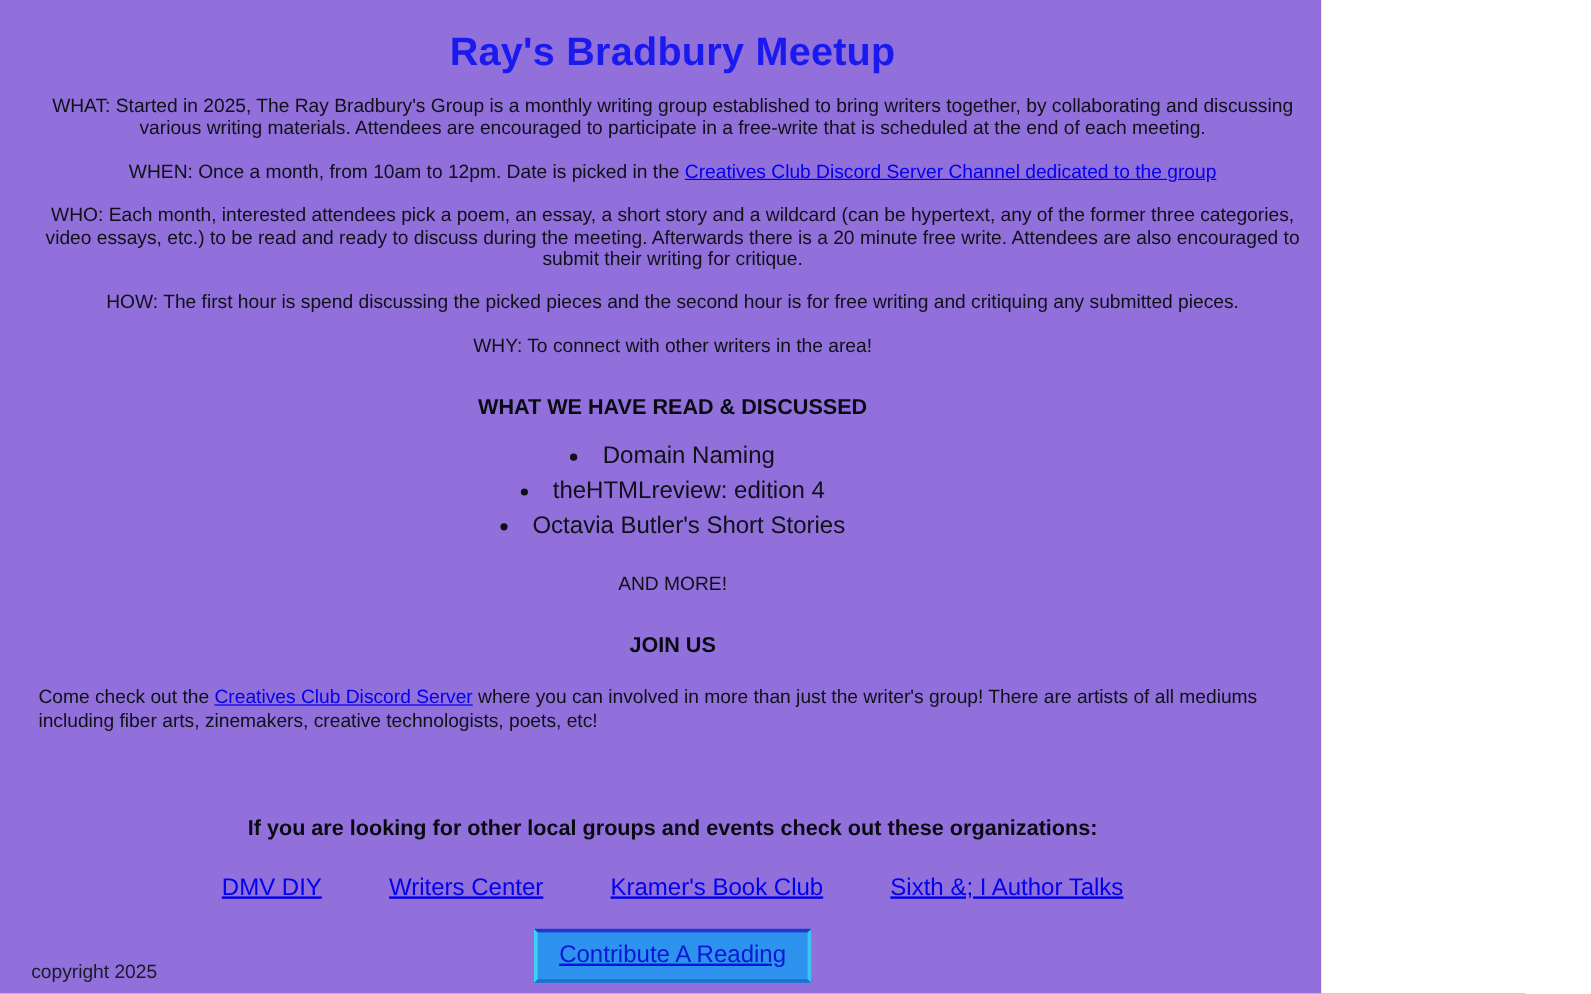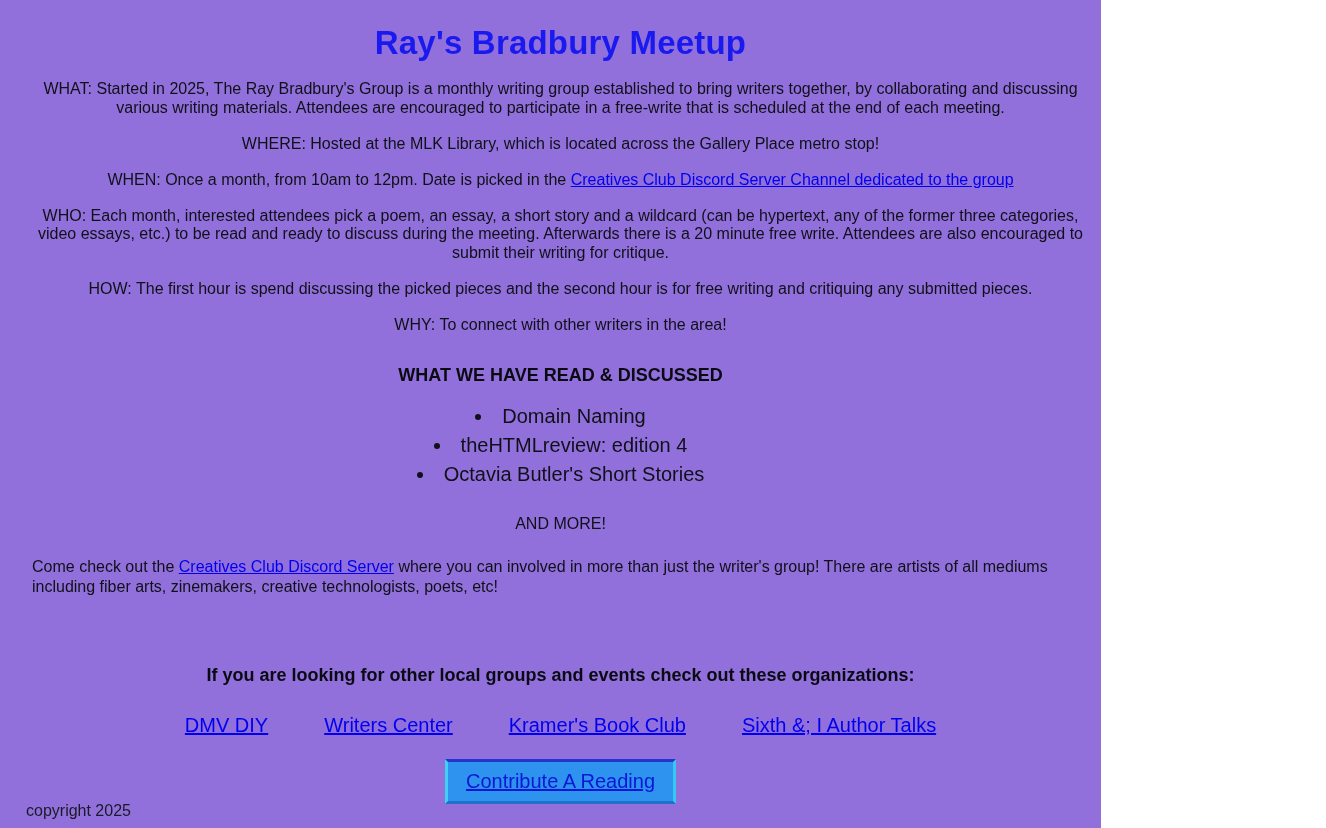--- a/index.html
+++ b/index.html
@@ -84,24 +84,20 @@
 
 <div class="page">
 
   <h1 class="page-title">Ray's Bradbury Meetup</h1>
 
   <p class="sec">
     <span class="lbl">WHAT:</span>
     <span>Started in 2025, The Ray Bradbury's Group is a monthly writing group established to bring writers together, by collaborating and discussing various writing materials. Attendees are encouraged to participate in a free-write that is scheduled at the end of each meeting.</span>
   </p>
 
-  <p class="sec">
-    <span class="lbl">WHERE:</span>
-    <span>Hosted at the MLK Library, which is located across the Gallery Place metro stop!</span>
-  </p>
 
   <p class="sec">
     <span class="lbl">WHEN:</span>
     <span>Once a month, from 10am to 12pm. Date is picked in the</span>
     <a>Creatives Club Discord Server Channel dedicated to the group</a>
   </p>
 
   <p class="sec">
     <span class="lbl">WHO:</span>
     <span>Each month, interested attendees pick a poem, an essay, a short story and a wildcard (can be hypertext, any of the former three categories, video essays, etc.) to be read and ready to discuss during the meeting. Afterwards there is a 20 minute free write. Attendees are also encouraged to submit their writing for critique.</span>
@@ -120,20 +116,21 @@
   <h4 class="subhead">WHAT WE HAVE READ &amp; DISCUSSED</h4>
 
   <ul class="read-list">
     <li>Domain Naming</li>
     <li>theHTMLreview: edition 4</li>
     <li>Octavia Butler's Short Stories</li>
   </ul>
 
   <p class="and-more">AND MORE!</p>
 
+  <h4 class="subhead">JOIN US</h4>
 
   <p class="join-para">
     <span>Come check out the</span>
     <a>Creatives Club Discord Server</a>
     <span>where you can involved in more than just the writer's group! There are artists of all mediums including fiber arts, zinemakers, creative technologists, poets, etc!</span>
   </p>
 
   <h4 class="subhead orgs-heading">If you are looking for other local groups and events check out these organizations:</h4>
 
   <div class="org-links">

